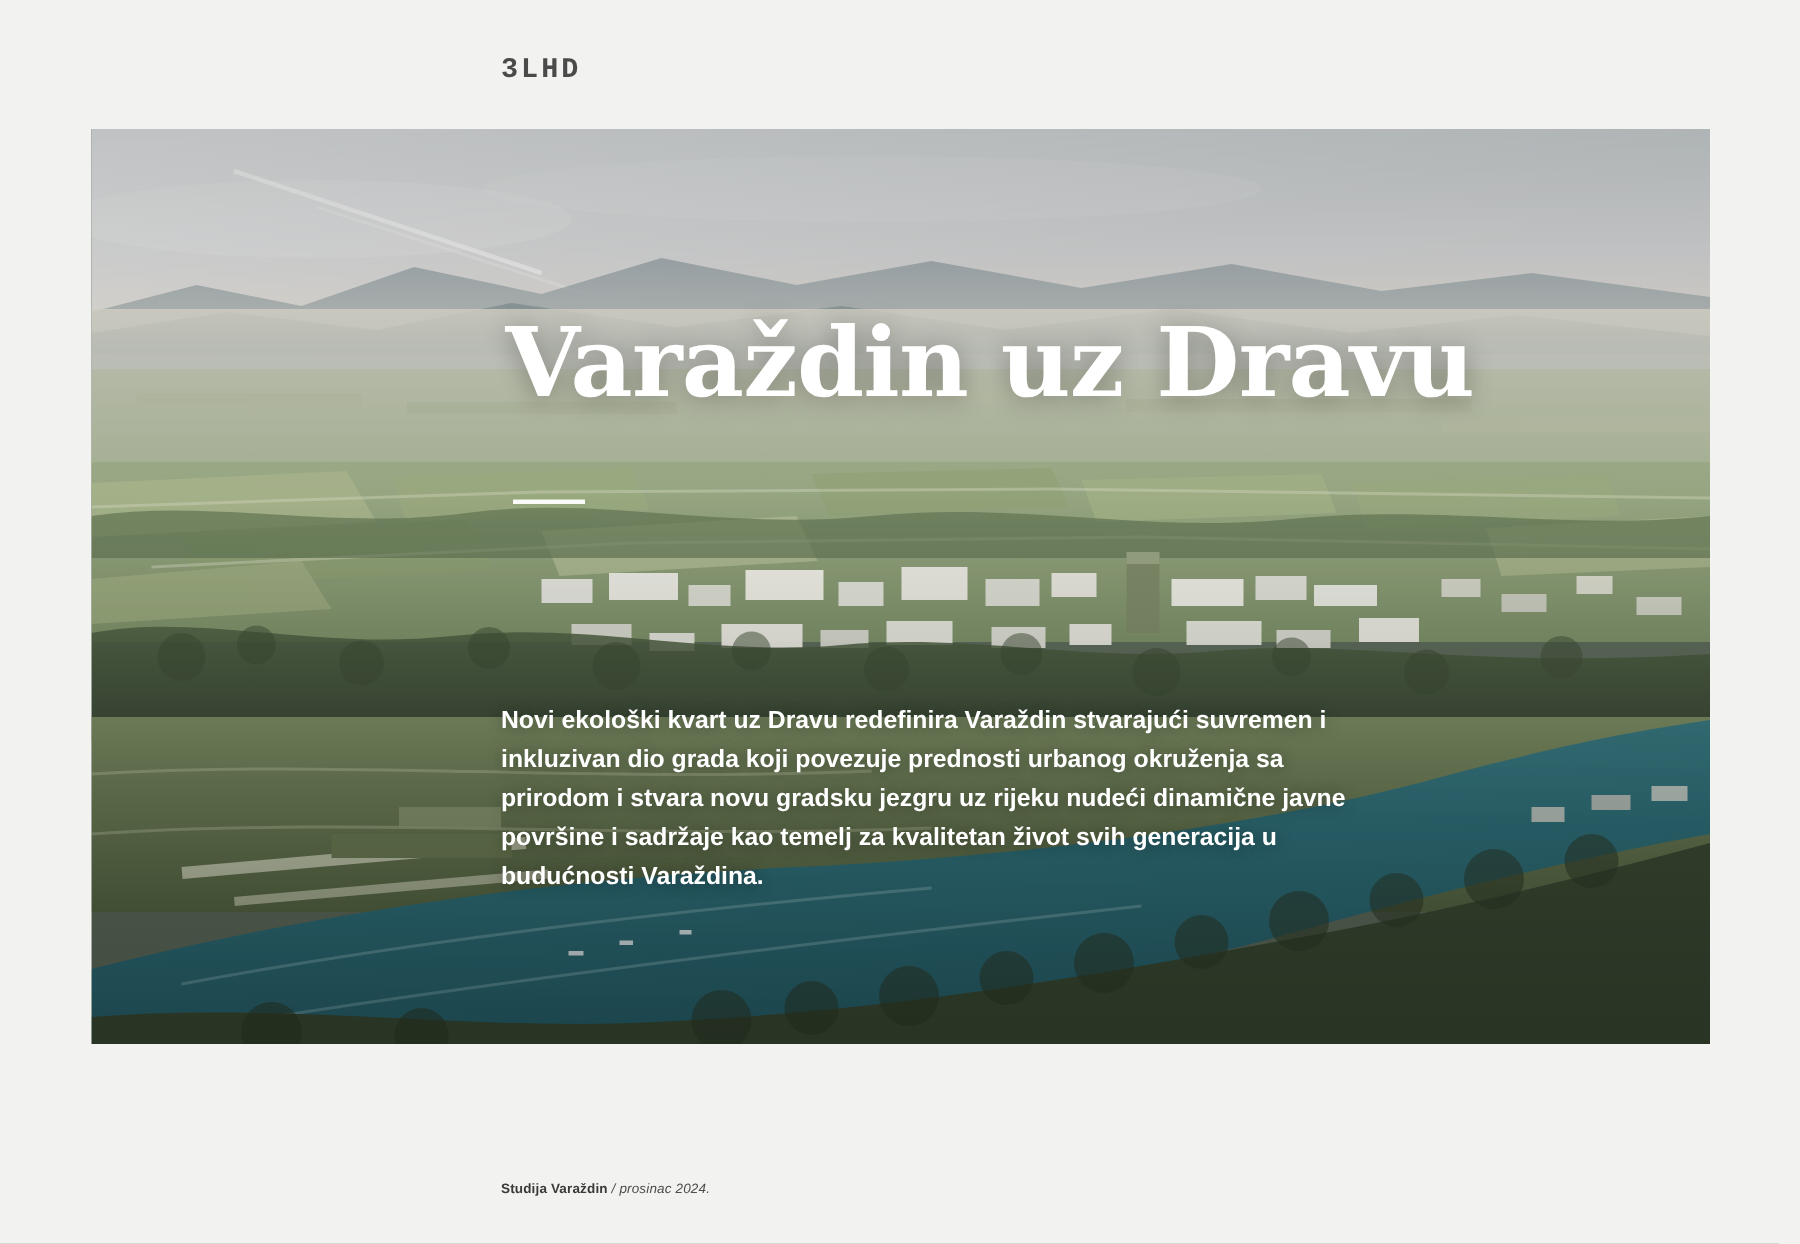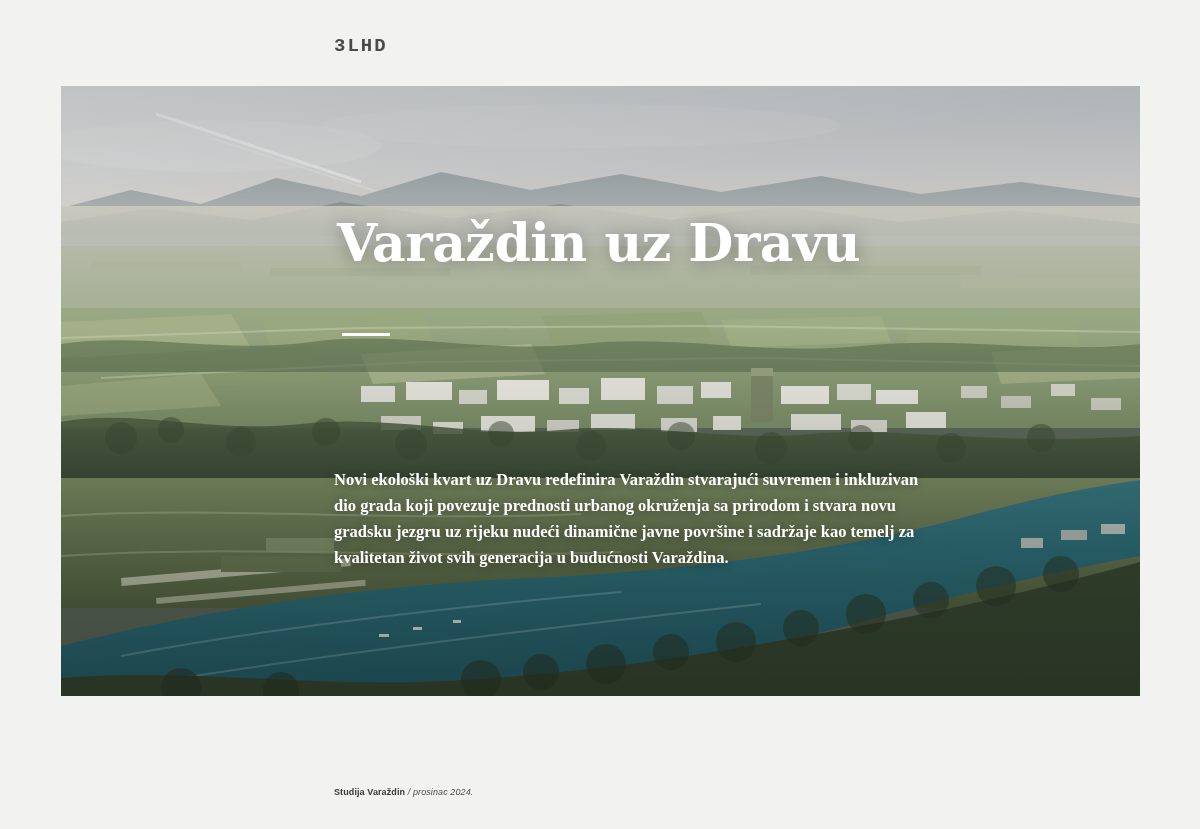--- a/index.html
+++ b/index.html
@@ -59,42 +59,42 @@
     display: block;
   }
 
   
   .hero-title {
     position: absolute;
     left: 276px;
     top: 115px;
     font-family: "DejaVu Serif", "Liberation Serif", serif;
     font-weight: 700;
-    font-size: 52px;
+    font-size: 64px;
     line-height: 84px;
     color: #ffffff;
     letter-spacing: -0.5px;
     text-shadow: 0 2px 18px rgba(0,0,0,0.30);
     white-space: nowrap;
   }
   .hero-rule {
     position: absolute;
     left: 281px;
     top: 247px;
     width: 48px;
     height: 3px;
     background: #ffffff;
     opacity: 0.95;
   }
   .hero-paragraph {
     position: absolute;
     left: 273px;
     top: 381px;
     width: 592px;
-    font-family: Liberation Serif, serif;
+    font-family: Liberation Sans, sans-serif;
     font-weight: 700;
     font-size: 16.5px;
     line-height: 26px;
     color: #ffffff;
     text-shadow: 0 1px 10px rgba(0,0,0,0.35);
   }
 
   
   .footer {
     position: absolute;

